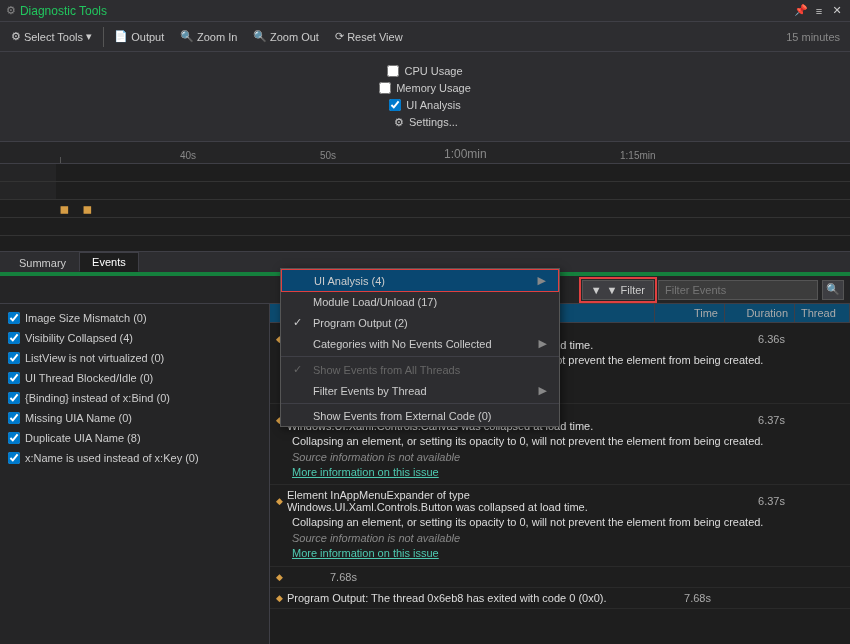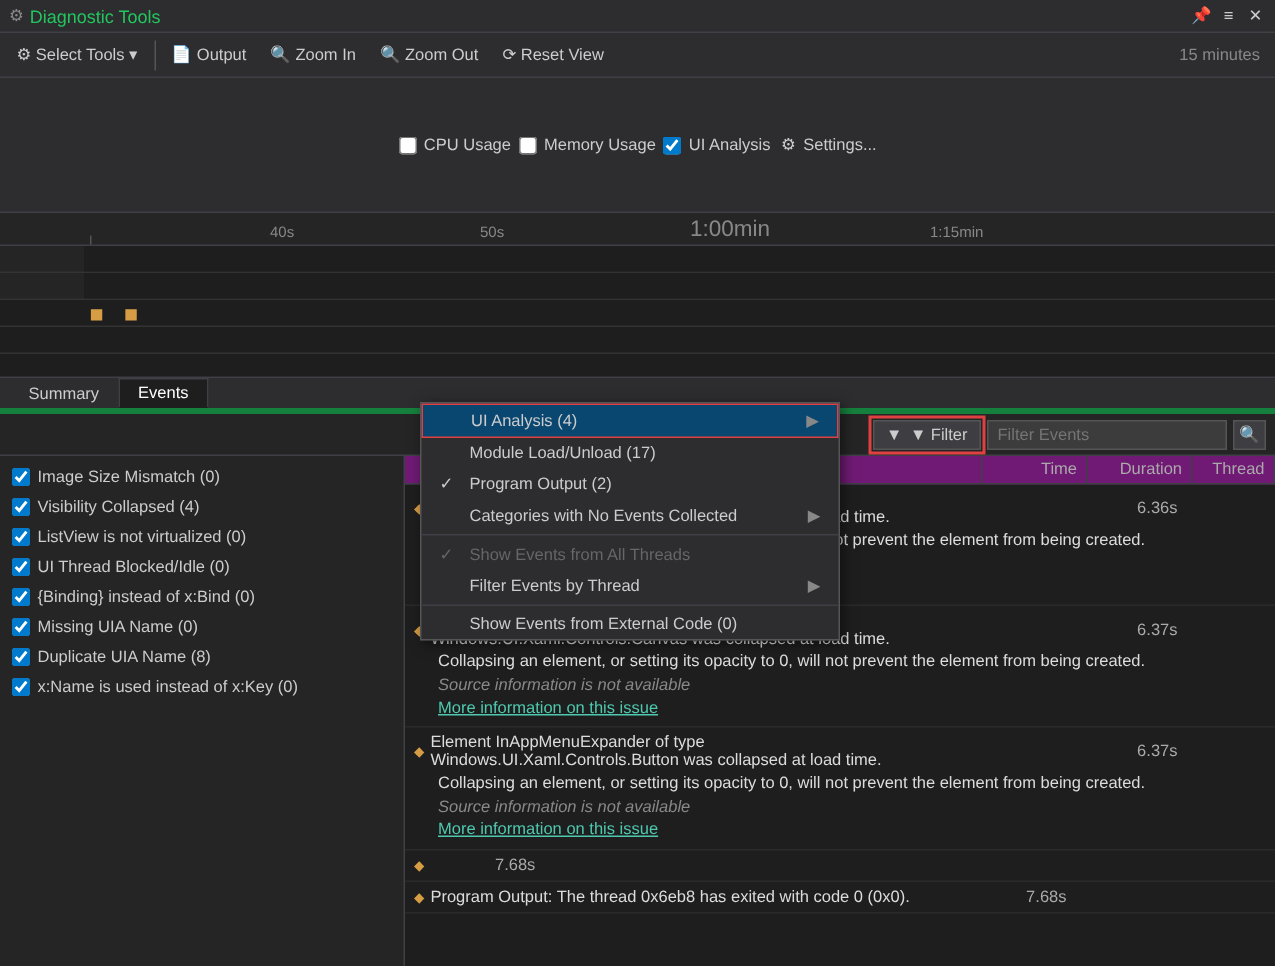--- a/index.html
+++ b/index.html
@@ -218,37 +218,37 @@
     .events-panel {
       flex: 1;
       overflow-y: auto;
       background: #1e1e1e;
       position: relative;
     }
 
     
     .events-table-header {
       display: flex;
-      background: #701a75;
+      background: #0c4a6e;
       border-bottom: 1px solid #3f3f46;
       position: sticky;
       top: 0;
       z-index: 10;
     }
     .events-table-header .col {
       padding: 3px 6px;
       font-size: 11px;
       color: #aaa;
       border-right: 1px solid #3f3f46;
       white-space: nowrap;
     }
     .col-event { flex: 1; }
     .col-time { width: 70px; text-align: right; }
     .col-duration { width: 70px; text-align: right; }
-    .col-thread { width: 55px; text-align: right; }
+    .col-thread { width: 55px; text-align: left; }
 
     
     .event-row {
       border-bottom: 1px solid #2a2a2a;
       padding: 4px 6px;
       font-size: 11px;
     }
     .event-row-header {
       display: flex;
       align-items: center;
@@ -357,21 +357,21 @@
     <span>Zoom Out</span>
   </button>
   <button class="toolbar-btn">
     <span>⟳</span>
     <span>Reset View</span>
   </button>
   <div style="flex:1"></div>
   <span style="font-size:11px; color:#888; padding-right:6px;">15 minutes</span>
 </div>
 
-<div style="background:#2d2d30; border-bottom:1px solid #3f3f46; padding:2px 4px; display:flex; gap:5px; align-items:center; height:90px; flex-direction:row; justify-content:center;">
+<div style="background:#2d2d30; border-bottom:1px solid #3f3f46; padding:2px 4px; display:flex; gap:5px; align-items:center; height:90px; flex-direction:column; justify-content:center;">
   <div class="check-row">
     <input type="checkbox" style="">
     <span>CPU Usage</span>
   </div>
   <div class="check-row">
     <input type="checkbox" style="">
     <span>Memory Usage</span>
   </div>
   <div class="check-row">
     <input type="checkbox" checked="" style="">
@@ -381,21 +381,21 @@
     <span>⚙</span>
     <span>Settings...</span>
   </div>
 </div>
 
 <div class="timeline-area">
 
   <div style="height:22px; background:#252526; border-bottom:1px solid #3f3f46; display:flex; align-items:flex-end; padding-bottom:2px; padding-left:60px; position:relative;">
     <span style="position:absolute; left:180px; font-size:10px; color:#888;">40s</span>
     <span style="position:absolute; left:320px; font-size:10px; color:#888;">50s</span>
-    <span style="position:absolute; left:460px; font-size:15px; color:#888;">1:00min</span>
+    <span style="position:absolute; left:444px; font-size:12px; color:#888;">1:00min</span>
     <span style="position:absolute; left:620px; font-size:10px; color:#888;">1:15min</span>
 
     <div style="position:absolute; left:60px; right:0; bottom:0; height:6px; border-left:1px solid #555; display:flex;">
     </div>
   </div>
 
   <div style="height:18px; background:#252526; border-bottom:1px solid #333; display:flex; align-items:center;">
     <div style="width:56px; font-size:10px; color:#888; padding-left:4px; flex-shrink:0;"></div>
     <div style="flex:1; height:100%; background:#1e1e1e;"></div>
   </div>

